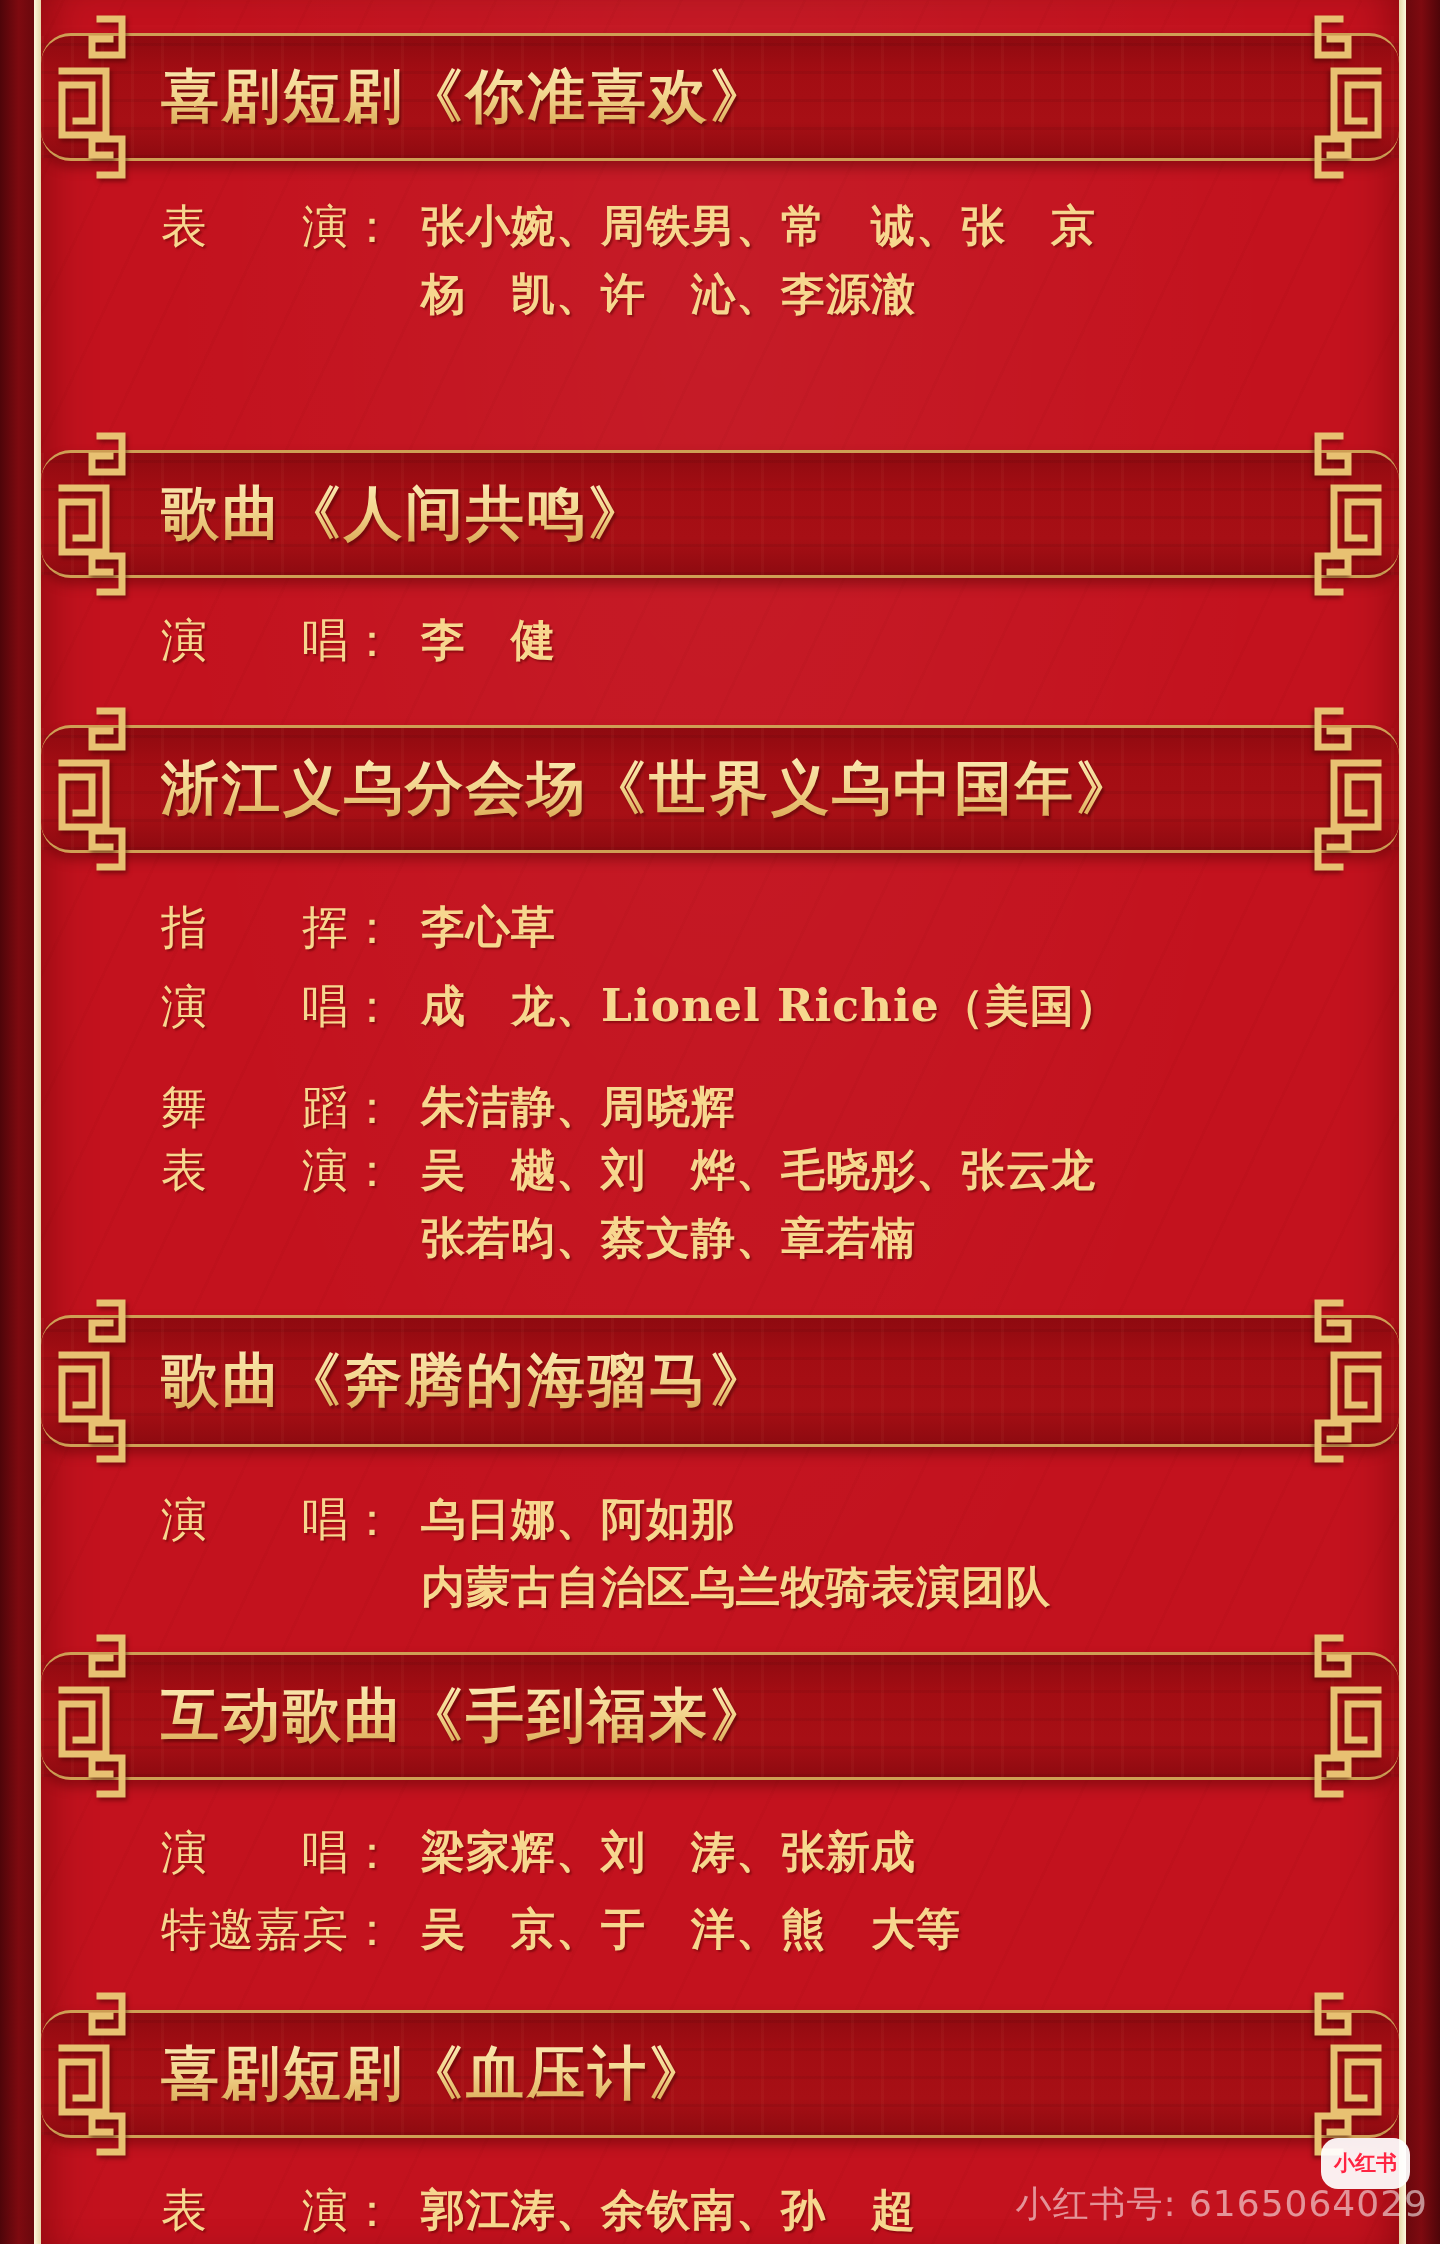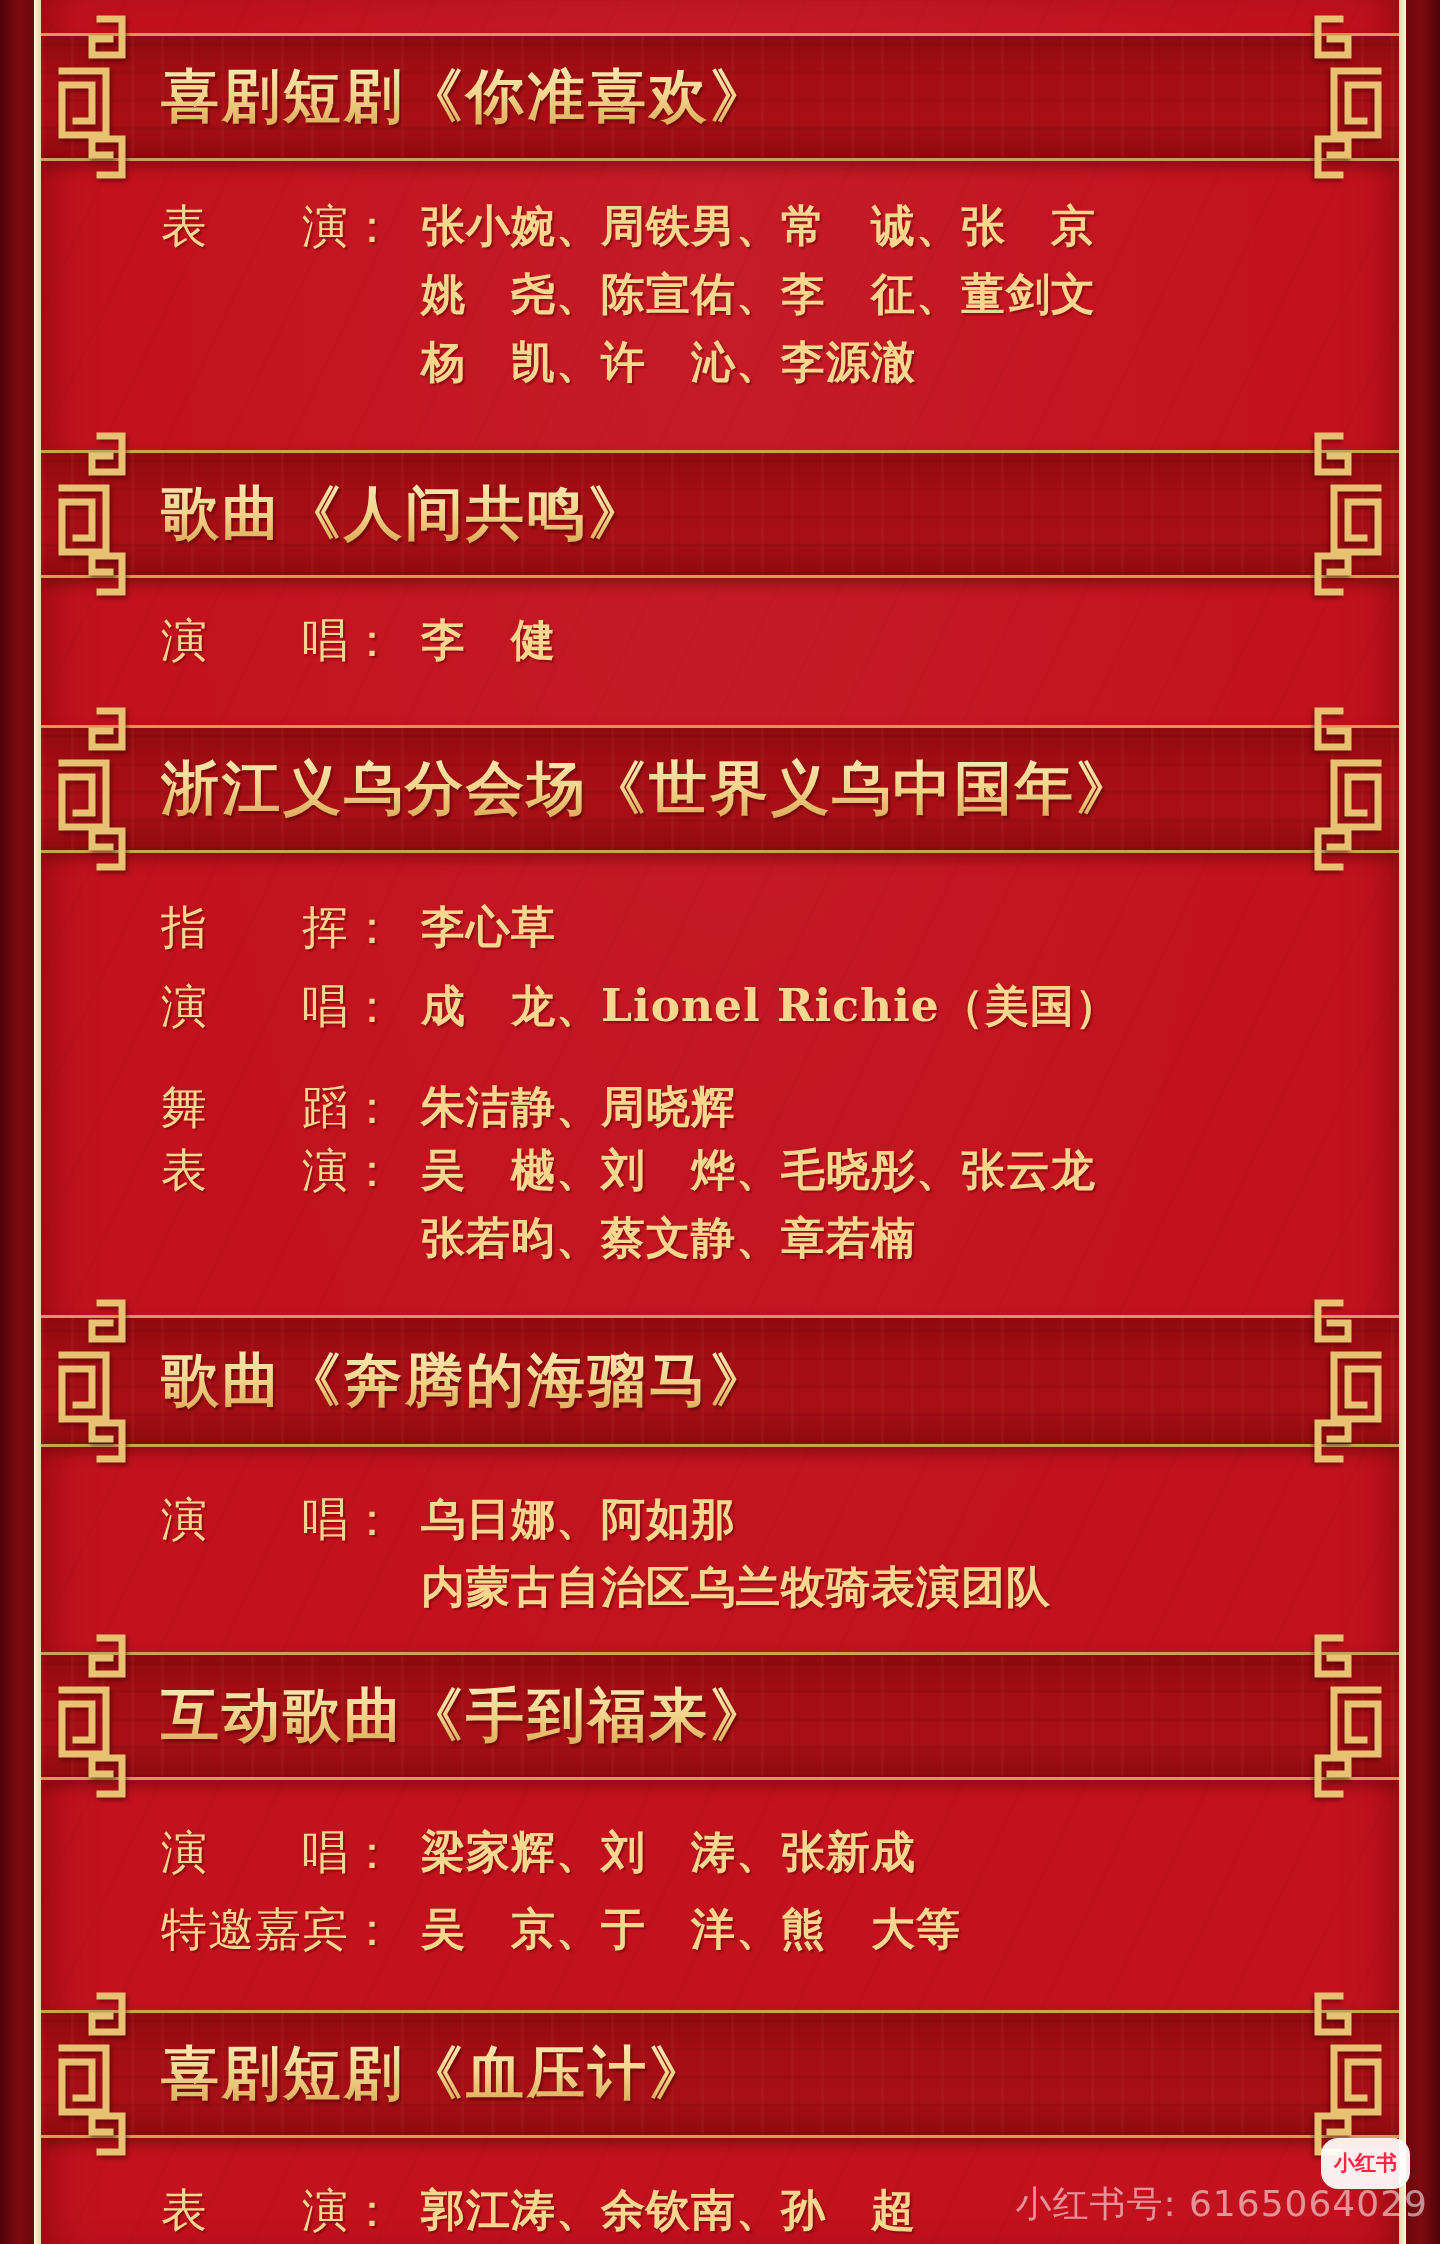--- a/index.html
+++ b/index.html
@@ -21,20 +21,21 @@
   .main-shade{position:absolute;left:41px;right:41px;top:0;bottom:0;z-index:1;
     box-shadow:inset 34px 0 46px -30px rgba(90,0,0,.55), inset -34px 0 46px -30px rgba(90,0,0,.55);}
 
   
   .banner{
     position:absolute;left:41px;right:41px;height:122px;z-index:2;
     background:linear-gradient(180deg,#8e0a10 0%,#a30d13 30%,#a70f15 70%,#8e0a10 100%);
     background-blend-mode:normal;
     border-top:3px solid #cf9f55;border-bottom:3px solid #cf9f55;
     box-shadow:0 7px 12px rgba(70,0,0,.40);
+    border-radius:30px;
   }
   .banner::after{ 
     content:"";position:absolute;inset:0;
     background-image:
       repeating-linear-gradient(90deg, rgba(255,210,150,.035) 0 3px, transparent 3px 30px),
       repeating-linear-gradient(0deg, rgba(0,0,0,.06) 0 3px, transparent 3px 28px);
     pointer-events:none;
   }
   .title{
     position:absolute;left:120px;top:50%;transform:translateY(-50%);margin:0;
@@ -104,21 +105,20 @@
         <svg viewBox="0 0 74 164">
           <use href="#fret"></use>
         </svg>
       </span>
     <h2 class="title">喜剧短剧《你准喜欢》</h2>
   </div>
   <div class="cast" style="top:192px">
     <span class="lbl">表　　演：</span>
     <div class="vals">
       <div class="ln">张小婉、周铁男、常　诚、张　京</div>
-      <div class="ln">姚　尧、陈宣佑、李　征、董剑文</div>
       <div class="ln">杨　凯、许　沁、李源澈</div>
     </div>
   </div>
 
   <div class="banner" style="top:450px">
     <span class="orn orn-l">
         <svg viewBox="0 0 74 164">
           <use href="#fret"></use>
         </svg>
       </span>

